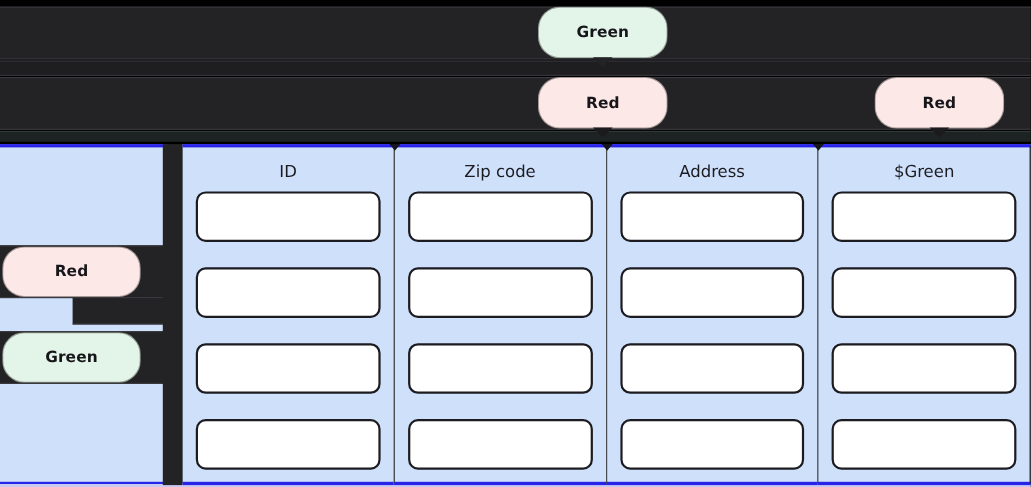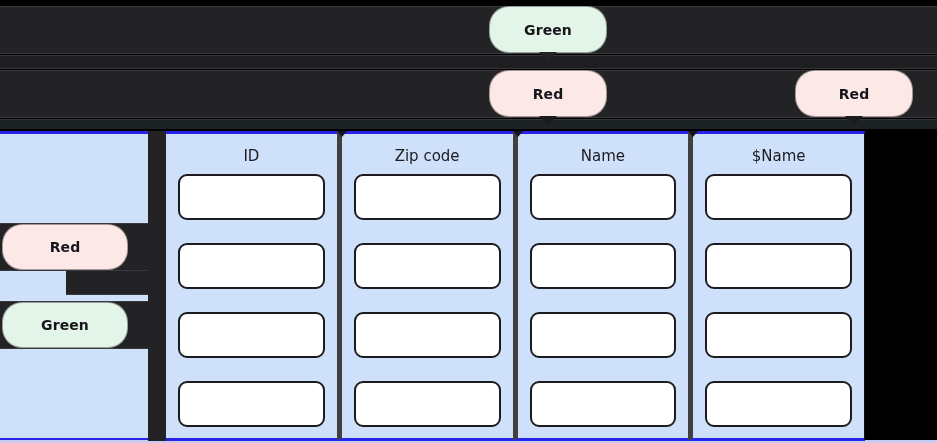--- a/index.html
+++ b/index.html
@@ -121,32 +121,32 @@
   }
 
   #badge-side-red   { left: 2px; top: 95px;  width: 126px; height: 46px; z-index: 20;}
   #badge-side-green { left: 2px; top: 173px; width: 126px; height: 46px; z-index: 20;}
 
   
   #table {
     position: absolute;
     left: 166px;
     top: 2px;
-    width: 699px;
+    width: 771px;
     height: 310px;
     display: flex;
     z-index: 8;
   }
   .col {
     position: relative;
     flex: 1 1 0;
     background: #cfe0fb;
     border-top: 3px solid #2823e8;
     border-bottom: 3px solid #2823e8;
-    border-left: 5px solid #404040;
+    border-left: 1px solid #404040;
     box-sizing: border-box;
     display: flex;
     flex-direction: column;
     align-items: center;
     padding: 0 12px;
   }
   .col:first-child { border-left: none; }
   .col:last-child  { border-right: 1px solid #111114; }
 
   
@@ -255,35 +255,35 @@
         <span class="sep-cap"></span>
         <div class="col-header">Zip code</div>
         <div class="cells">
           <div class="cell"></div>
           <div class="cell"></div>
           <div class="cell"></div>
           <div class="cell"></div>
         </div>
       </div>
 
+
       <div class="col">
         <span class="sep-cap"></span>
-        <div class="col-header">Name</div>
-        <div class="cells">
-          <div class="cell"></div>
-          <div class="cell"></div>
-          <div class="cell"></div>
-          <div class="cell"></div>
-        </div>
-      </div>
-
+        <div class="col-header">Address</div>
+        <div class="cells">
+          <div class="cell"></div>
+          <div class="cell"></div>
+          <div class="cell"></div>
+          <div class="cell"></div>
+        </div>
+      </div>
 
       <div class="col">
         <span class="sep-cap"></span>
-        <div class="col-header">$Name</div>
+        <div class="col-header">$Green</div>
         <div class="cells">
           <div class="cell"></div>
           <div class="cell"></div>
           <div class="cell"></div>
           <div class="cell"></div>
         </div>
       </div>
 
     </div>
   </div>

